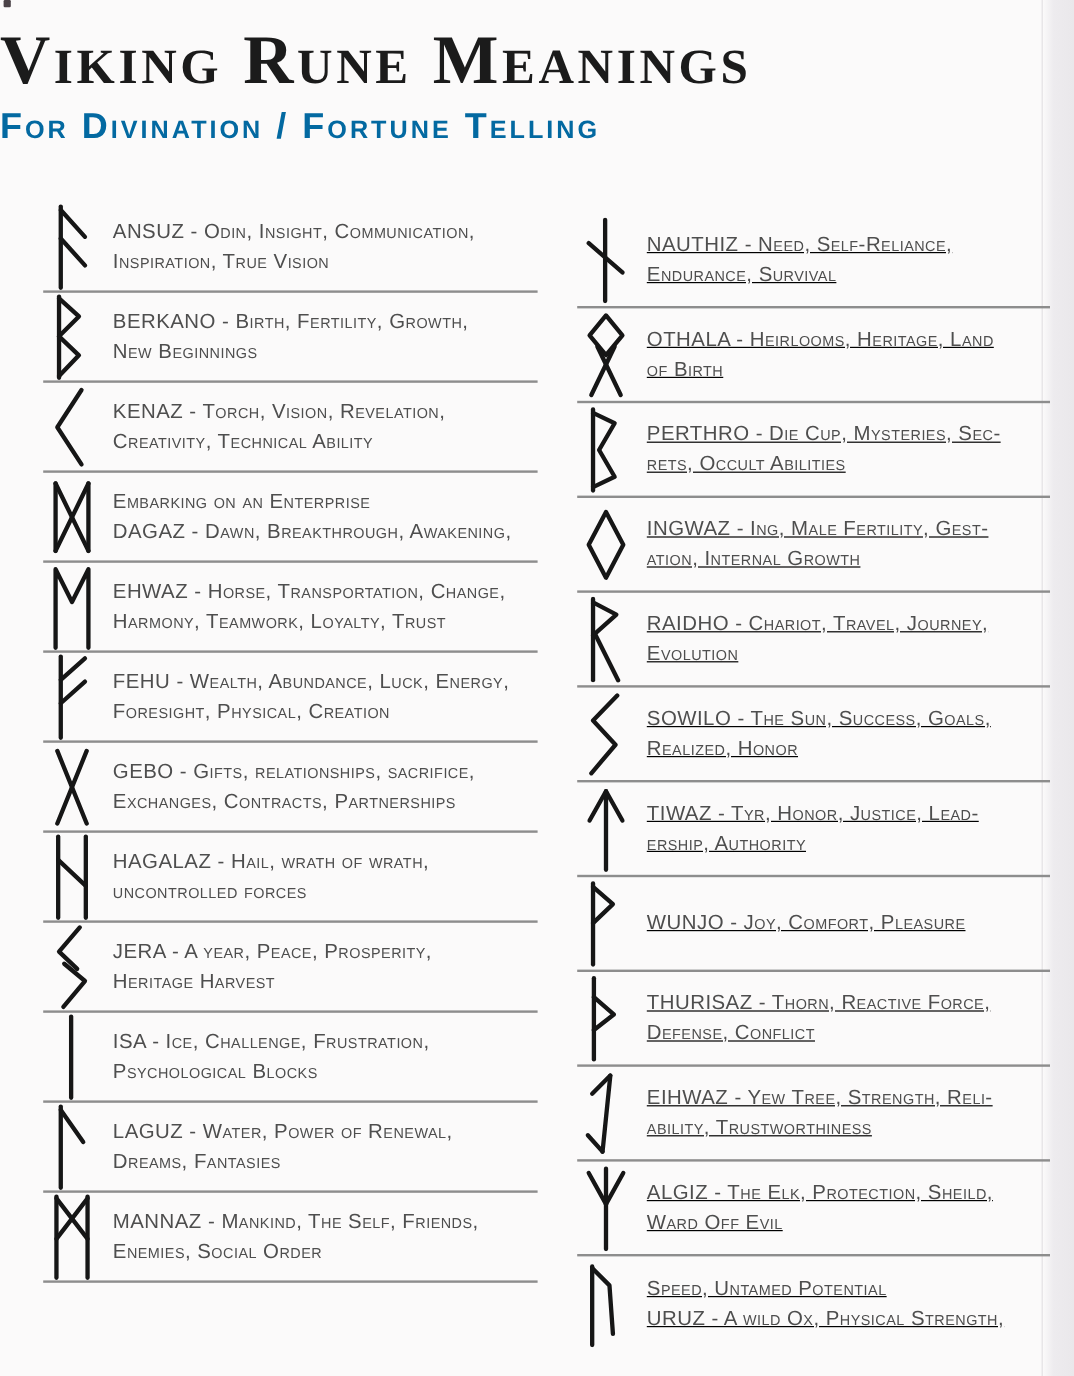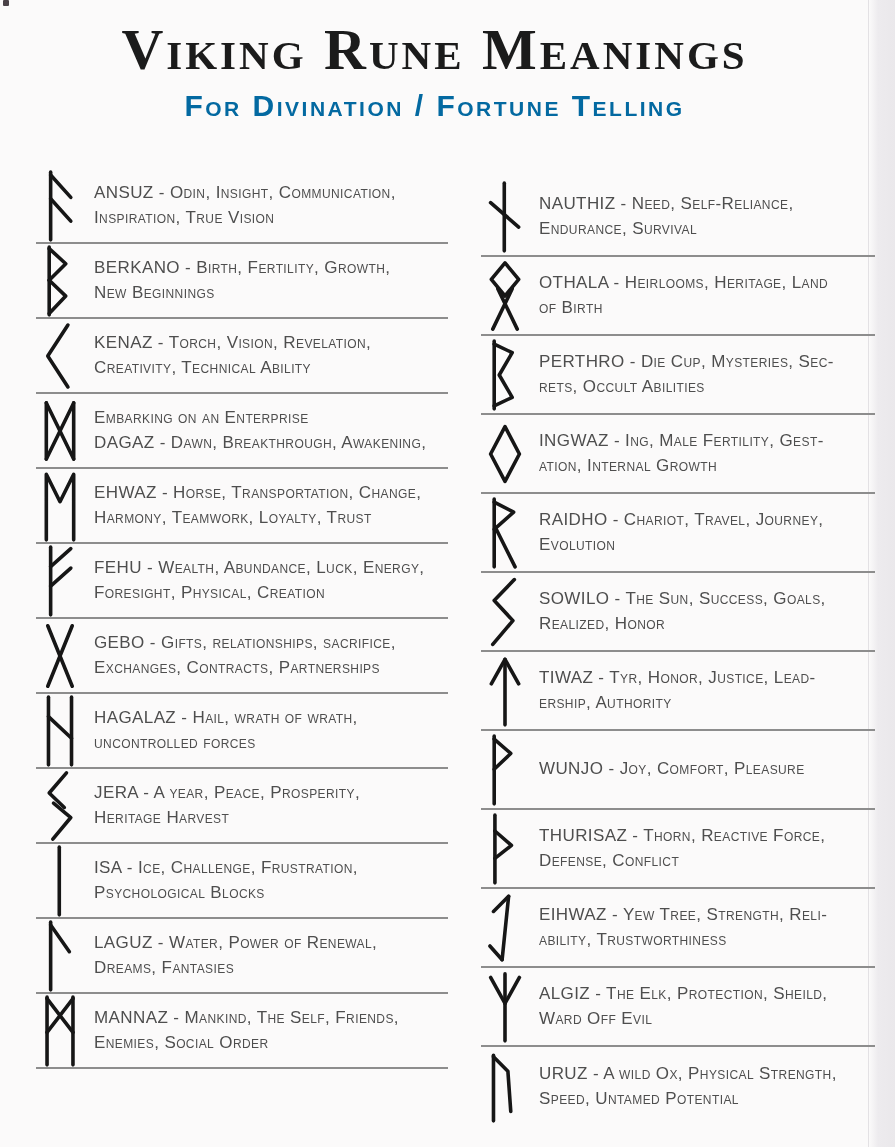--- a/index.html
+++ b/index.html
@@ -11,39 +11,39 @@
   .page{position:absolute;inset:0;}
   .edge-right{
     position:absolute;top:0;right:0;width:26px;height:100%;
     background:linear-gradient(to right,#fbfafa 0%,#edebee 35%,#eae8eb 100%);
     border-left:1px solid #e3e1e4;
   }
   .corner-artifact{
     position:absolute;left:3px;top:0;width:6px;height:6px;
     background:#4a4247;border-radius:1px;
   }
-  .header{position:absolute;top:20px;left:0;width:869px;text-align:center;}
+  .header{position:absolute;top:20px;left:0;width:869px;}
   .title{
     font-family:"Liberation Serif", serif;
     font-variant:small-caps;font-weight:bold;
     font-size:58px;letter-spacing:3px;color:#1b1b1b;line-height:1.05;
   }
   .subtitle{
     font-variant:small-caps;font-weight:bold;
     font-size:30px;letter-spacing:2.5px;color:#0369a1;margin-top:8px;
   }
   .col{position:absolute;display:flex;flex-direction:column;}
   .col-left{left:36px;top:169px;width:412px;justify-content:space-between;}
   .col-right{left:481px;top:178px;width:394px;}
   .entry{
     display:flex;align-items:center;
     border-bottom:2px solid #8d8d8d;box-sizing:border-box;
   }
   .col-left .entry{height:75px;}
-  .col-right .entry{height:79px;}
+  .col-right .entry{height:79px;text-decoration:underline;}
   .entry.no-border{border-bottom:none;}
   .rune{
     flex:0 0 48px;display:flex;align-items:center;justify-content:center;
     margin-right:10px;
   }
   .rune svg{display:block;}
   .meaning{
     font-variant:small-caps;font-size:17px;letter-spacing:0.4px;
     color:#4e4e4e;line-height:1.45;white-space:nowrap;
   }
@@ -346,18 +346,18 @@
         </div>
       </div>
       <div class="entry no-border">
         <div class="rune">
           <svg viewBox="0 0 50 100" width="46" height="72">
             <path d="M9 6 L9 97" fill="none" stroke="#161616" stroke-width="5" stroke-linecap="round" stroke-linejoin="round"></path>
             <path d="M9 8 L29 28 L33 84" fill="none" stroke="#161616" stroke-width="5" stroke-linecap="round" stroke-linejoin="round"></path>
           </svg>
         </div>
         <div class="meaning">
+          <div>Speed, Untamed Potential</div>
           <div>URUZ - A wild Ox, Physical Strength,</div>
-          <div>Speed, Untamed Potential</div>
         </div>
       </div>
     </div>
 </div>
 
 </body></html>

